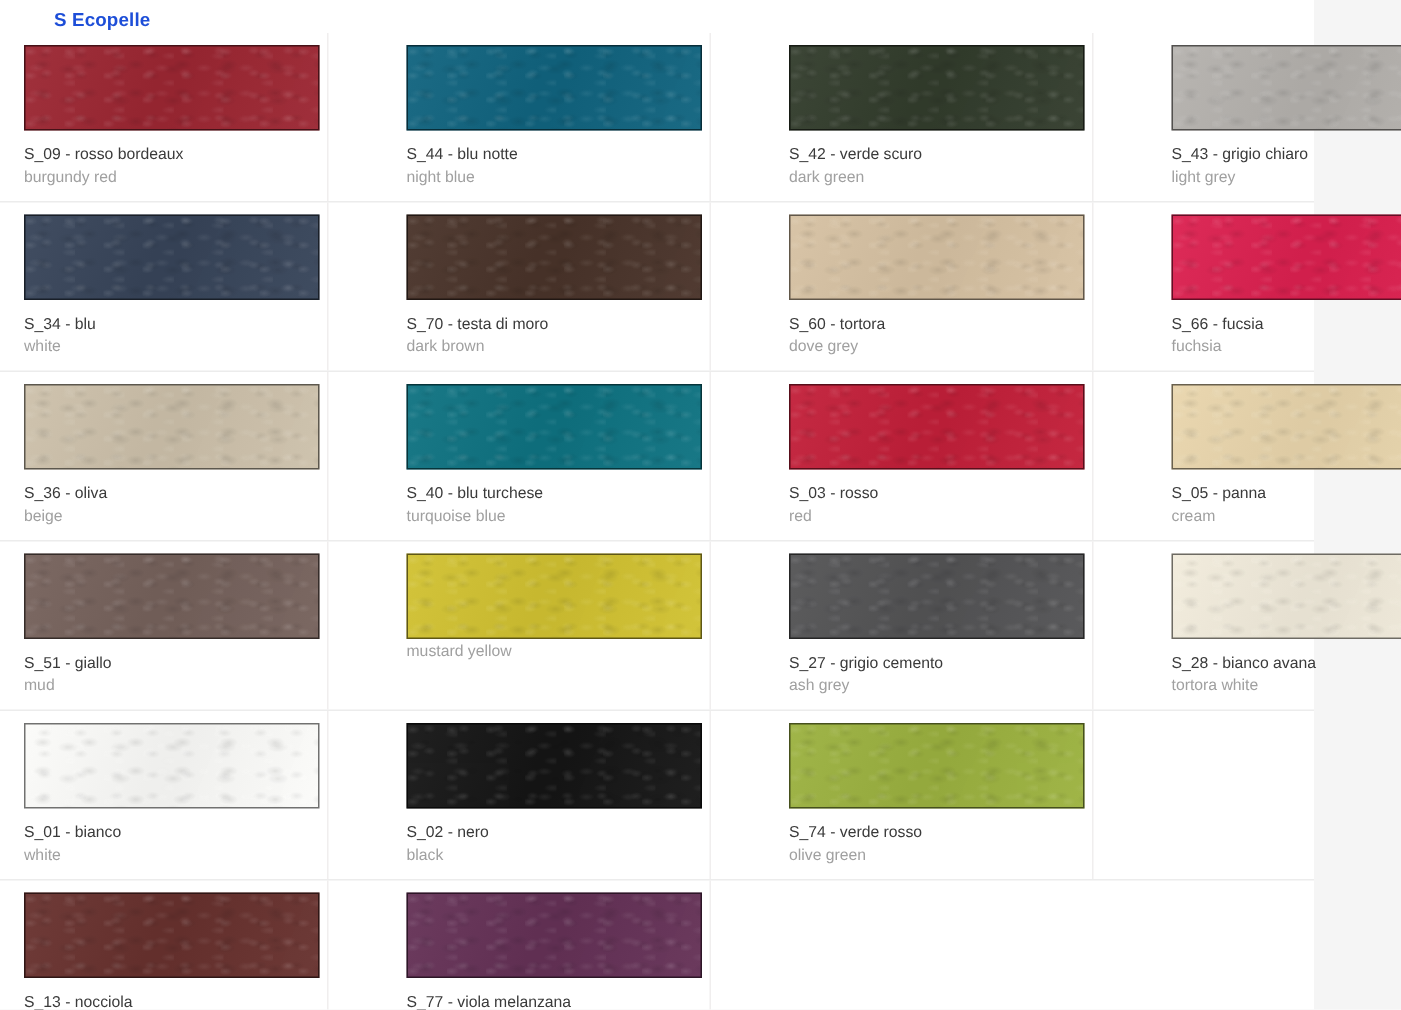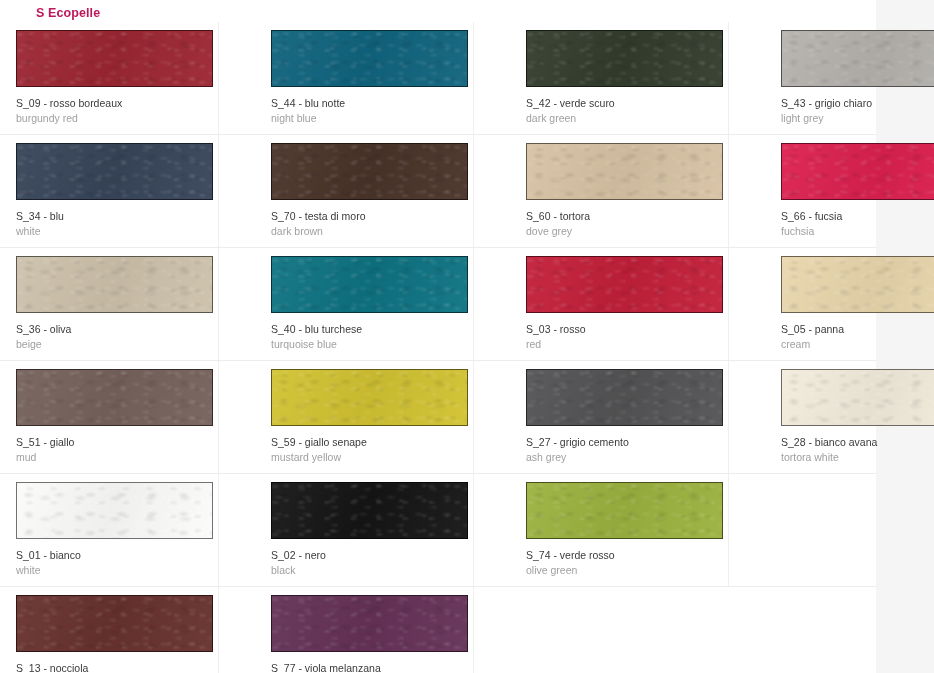--- a/index.html
+++ b/index.html
@@ -43,21 +43,21 @@
     height: 673px;
     background: #ffffff;
   }
 
   .section-header {
     position: absolute;
     left: 36px;
     top: 5px;
     font-size: 12.5px;
     font-weight: bold;
-    color: #be185d;
+    color: #1d4ed8;
     letter-spacing: 0.1px;
     line-height: 16px;
     white-space: nowrap;
   }
 
   .grid {
     position: absolute;
     left: 0;
     top: 22px;
     width: 934px;
@@ -234,21 +234,20 @@
       <div class="cell">
         <div class="cell-inner">
           <div class="swatch" style="background-color: rgb(118, 98, 92);"></div>
           <div class="label-it">S_51 - giallo</div>
           <div class="label-en">mud</div>
         </div>
       </div>
       <div class="cell">
         <div class="cell-inner">
           <div class="swatch" style="background-color: rgb(209, 194, 50);"></div>
-          <div class="label-it">S_59 - giallo senape</div>
           <div class="label-en">mustard yellow</div>
         </div>
       </div>
       <div class="cell">
         <div class="cell-inner">
           <div class="swatch" style="background-color: rgb(84, 84, 86);"></div>
           <div class="label-it">S_27 - grigio cemento</div>
           <div class="label-en">ash grey</div>
         </div>
       </div>

